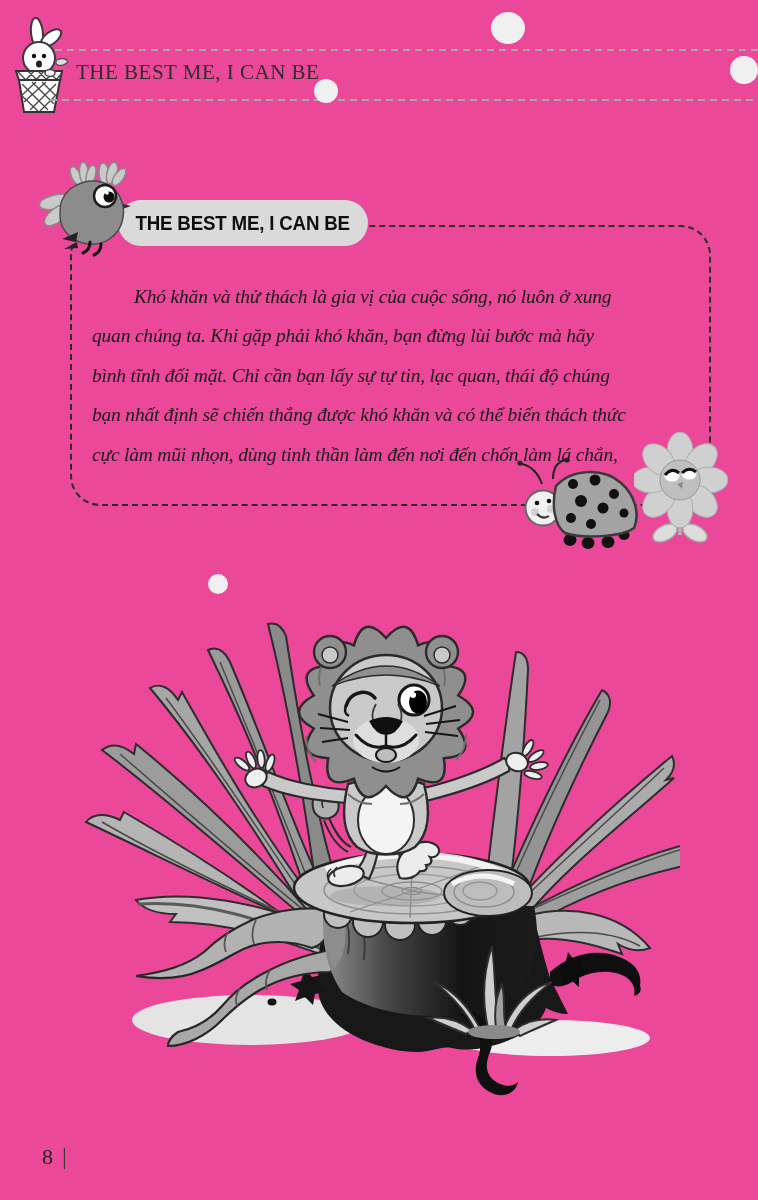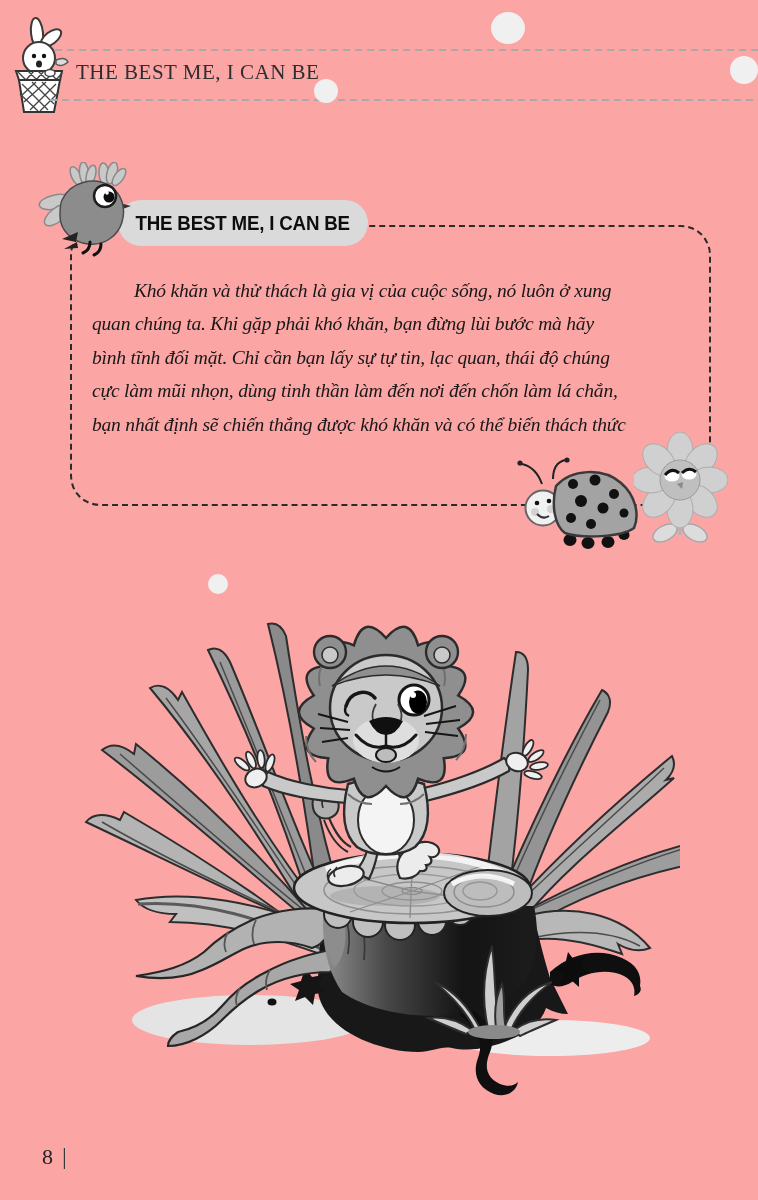--- a/index.html
+++ b/index.html
@@ -1,34 +1,34 @@
 <!DOCTYPE html>
 <html><head>
 <meta charset="utf-8">
 <style>
   html,body{margin:0;padding:0;background:#888;}
-  .page{position:relative;width:758px;height:1200px;background:#fca5a5;overflow:hidden;
+  .page{position:relative;width:758px;height:1200px;background:#ec4899;overflow:hidden;
         font-family:"Liberation Serif",serif;text-decoration:underline;}
   .abs{position:absolute;}
   
   .dash-line{position:absolute;height:2px;
      background:repeating-linear-gradient(90deg,#a9a9a9 0 7px,transparent 7px 12px);}
   .hdr-title{position:absolute;left:76px;top:60px;font-size:21px;letter-spacing:.5px;
      color:#2e2e2e;font-family:"Liberation Serif",serif;}
   .wm{position:absolute;border-radius:50%;background:#f0f0f0;}
   
   .qbox{position:absolute;left:70px;top:225px;width:641px;height:281px;
      border:2.5px dashed #2b2b2b;border-radius:30px;box-sizing:border-box;}
   .pill{position:absolute;left:118px;top:200px;width:250px;height:46px;border-radius:23px;
      background:#dadada;display:flex;align-items:center;justify-content:center;z-index:3;}
   .pill span{font-family:"Liberation Sans",sans-serif;font-weight:bold;font-size:19.5px;
      letter-spacing:-.2px;color:#0d0d0d;transform:scaleX(.96);}
   .quote{position:absolute;left:92px;top:274px;width:604px;z-index:2;}
   .ql{font-style:italic;font-size:19.5px;line-height:33.4px;color:#181818;
-     white-space:nowrap;letter-spacing:-.2px;}
+     white-space:nowrap;letter-spacing:-.2px;margin-top:6px;}
   .ql.first{padding-left:42px;}
   .svgabs{position:absolute;z-index:4;}
   
   .footer{position:absolute;left:42px;top:1143px;font-size:22px;color:#222;
      display:flex;gap:9px;align-items:center;}
   .footer .bar{font-size:24px;color:#3a3a3a;}
 </style>
 </head>
 <body>
 
@@ -83,22 +83,22 @@
     <circle cx="67" cy="34" r="11" fill="#fff" stroke="#1d1d1d" stroke-width="2.5"></circle>
     <circle cx="71" cy="35" r="5.5" fill="#0d0d0d"></circle>
     <circle cx="69" cy="31" r="1.8" fill="#fff"></circle>
     <path d="M52,80 q0,8 -7,11 M63,82 q0,8 -7,11" stroke="#111" stroke-width="3" fill="none" stroke-linecap="round"></path>
   </svg>
 
   <div class="quote">
     <div class="ql first">Khó khăn và thử thách là gia vị của cuộc sống, nó luôn ở xung</div>
     <div class="ql">quan chúng ta. Khi gặp phải khó khăn, bạn đừng lùi bước mà hãy</div>
     <div class="ql">bình tĩnh đối mặt. Chỉ cần bạn lấy sự tự tin, lạc quan, thái độ chúng</div>
+    <div class="ql">bạn nhất định sẽ chiến thắng được khó khăn và có thể biến thách thức</div>
     <div class="ql">cực làm mũi nhọn, dùng tinh thần làm đến nơi đến chốn làm lá chắn,</div>
-    <div class="ql">bạn nhất định sẽ chiến thắng được khó khăn và có thể biến thách thức</div>
   </div>
 
   <svg class="svgabs" style="left:510px;top:456px" width="140" height="94" viewBox="0 0 140 94">
     <path d="M32,28 C28,17 21,10 12,8 M43,23 C43,12 47,6 55,4" stroke="#222" stroke-width="2" fill="none"></path>
     <circle cx="10" cy="7" r="2.6" fill="#222"></circle>
       <circle cx="57" cy="4" r="2.6" fill="#222"></circle>
     <circle cx="33" cy="52" r="17.5" fill="#f1f1f1" stroke="#666" stroke-width="2"></circle>
     <circle cx="27" cy="47" r="2.3" fill="#111"></circle>
       <circle cx="39" cy="45" r="2.3" fill="#111"></circle>
     <circle cx="25" cy="56" r="4" fill="#d2d2d2"></circle>

